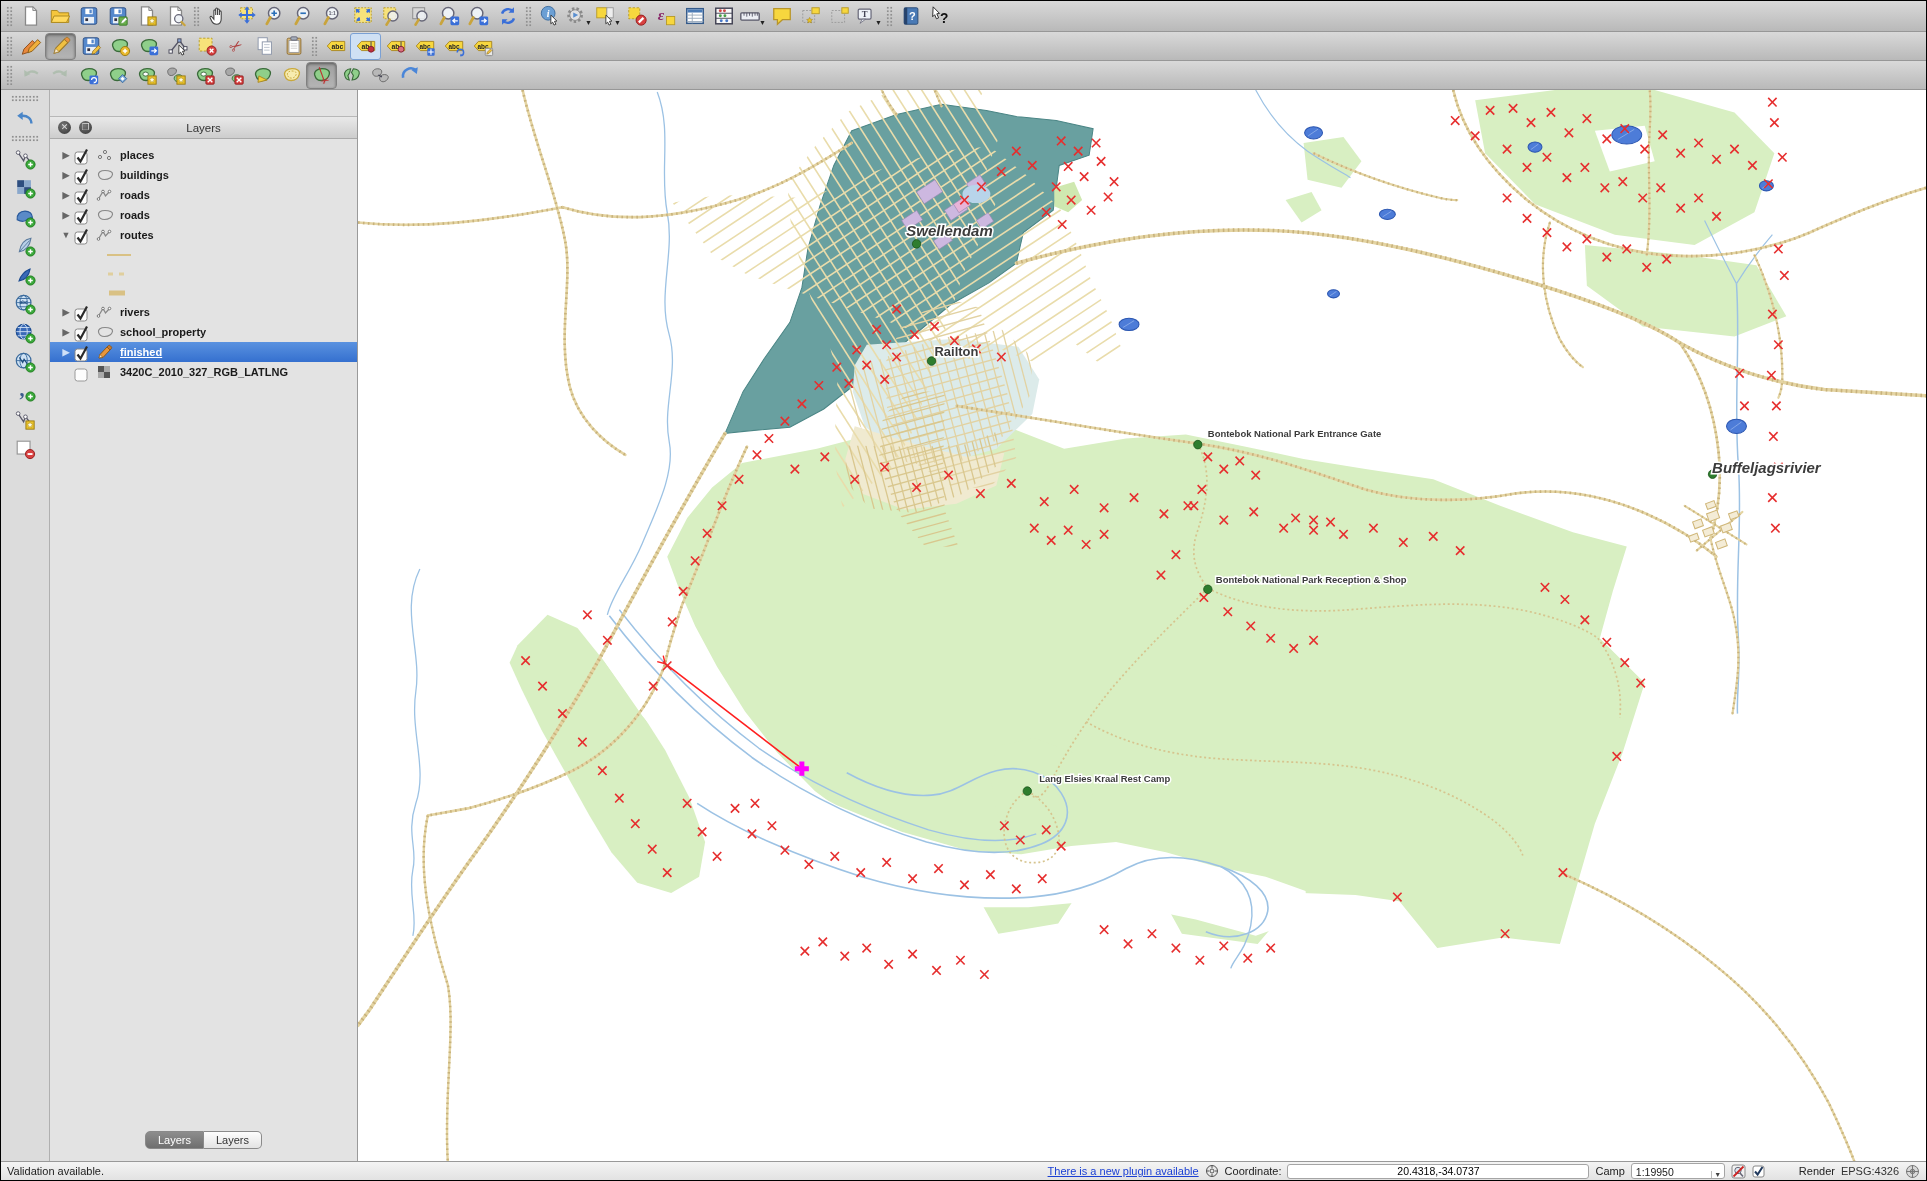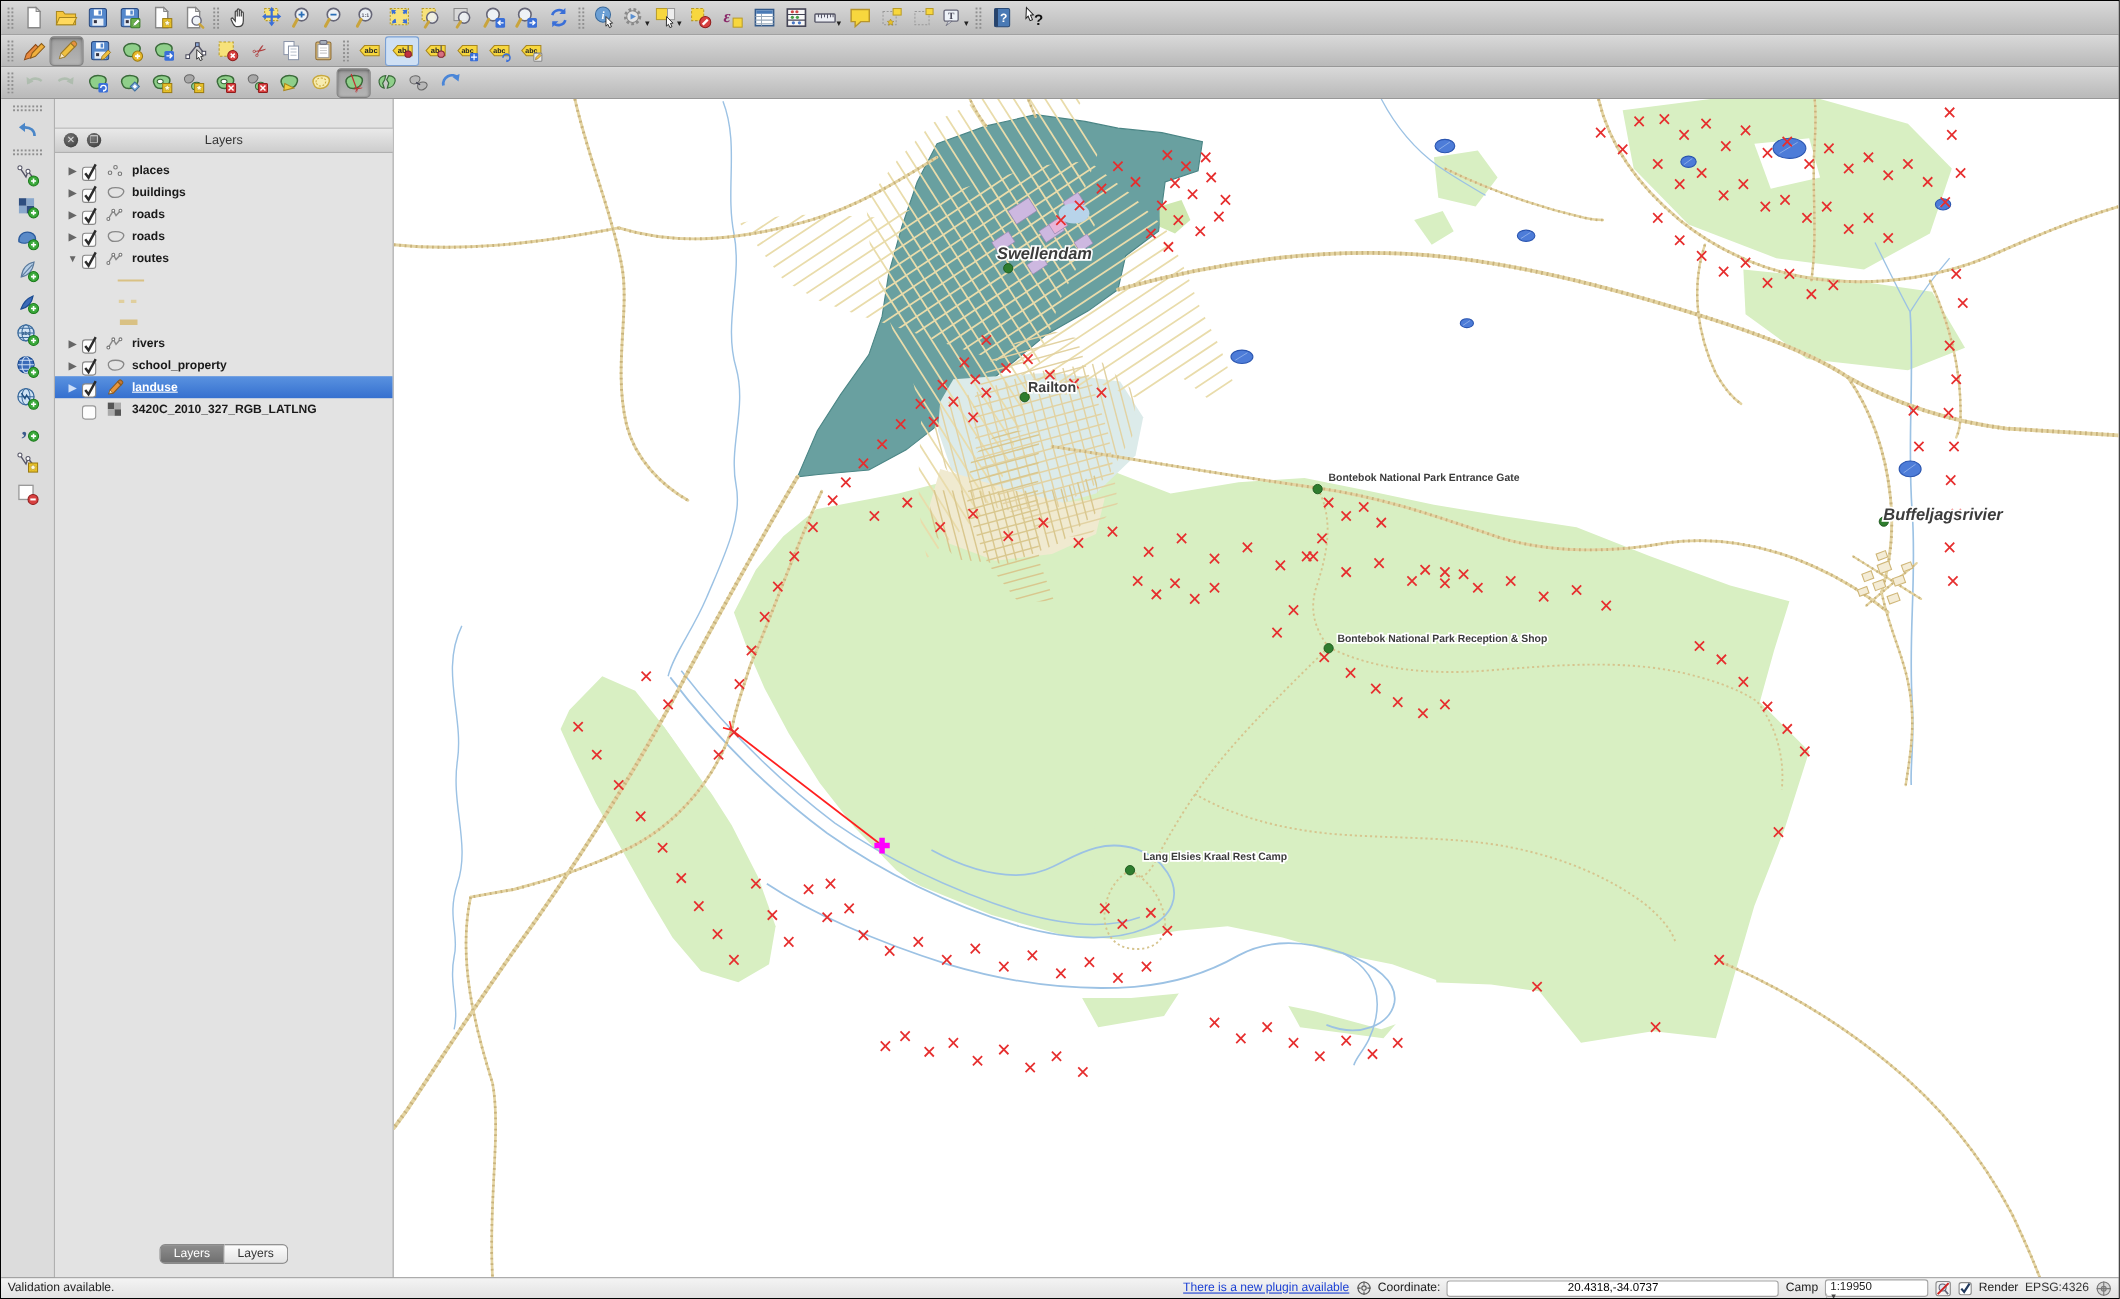--- a/index.html
+++ b/index.html
@@ -51,25 +51,25 @@
   
   #map-canvas{flex:1 1 auto;background:#fff;position:relative;min-width:0;}
   #map-svg{display:block;width:100%;height:100%;}
   
   #statusbar{height:18px;flex:0 0 auto;background:linear-gradient(#f4f4f4,#e2e2e2);border-top:1px solid #999;
     display:flex;align-items:center;font-size:11px;color:#222;padding:0 6px;gap:6px;}
   #status-right{margin-left:auto;display:flex;align-items:center;gap:6px;}
   #plugin-link{color:#1a3fd4;text-decoration:underline;}
   #coord-input{width:300px;height:13px;border:1px solid #a5a5a5;border-radius:3px;background:#fff;font-size:10.5px;text-align:center;
     font-family:"Liberation Sans",sans-serif;padding:0;}
-  #scale-combo{width:92px;height:14px;border:1px solid #a5a5a5;border-radius:3px;background:#fff;display:flex;align-items:flex-start;font-size:10.5px;flex-direction:column;}
+  #scale-combo{width:92px;height:14px;border:1px solid #a5a5a5;border-radius:3px;background:#fff;display:flex;align-items:flex-end;font-size:10.5px;}
   #scale-combo .sc-val{flex:1;padding-left:4px;}
   #scale-combo .sc-arr{width:12px;font-size:7px;color:#444;border-left:1px solid #bbb;text-align:center;}
   .mini-ico{display:flex;align-items:center;}
-  #render-label{font-size:11px;}
+  #render-label{font-size:11px;margin-left:28px;}
   #crs-text{color:#333;}
 </style>
 </head>
 <body>
 
 <div id="window">
 
   <div id="toolbar-row1" class="toolbar">
       <div class="tb-handle"></div>
       <div class="tb-btn">
@@ -911,21 +911,21 @@
                 <rect x="1" y="4" width="12" height="12" rx="2.5" fill="#fdfdfd" stroke="#888"></rect>
                 <path d="M3.5 9.5l3 4L13 1.5" fill="none" stroke="#2b2b2b" stroke-width="2.2"></path>
               </svg></span>
             <span class="sym">
               <svg width="18" height="16" viewBox="0 0 18 16">
                 <path d="M3 14l1-3.5L11 3l3 3-7 7.5z" fill="#e8963c" stroke="#8a5a20"></path>
                 <path d="M11 3l3 3 1.2-1.2c.6-.6.6-1.5 0-2.1l-.9-.9c-.6-.6-1.5-.6-2.1 0z" fill="#c87830" stroke="#8a5a20"></path>
                 <path d="M3 14l1-3.5L6.5 13z" fill="#f5e2c0" stroke="#8a5a20" stroke-width=".6"></path>
               </svg>
             </span>
-            <span class="lbl">landuse</span>
+            <span class="lbl">finished</span>
           </div>
           <div class="lrow">
             <span class="arr"></span>
             <span class="cbx"><svg width="16" height="17" viewBox="0 0 16 17">
                 <rect x="1" y="4" width="12" height="12" rx="2.5" fill="#fdfdfd" stroke="#999"></rect>
               </svg></span>
             <span class="sym">
               <svg width="16" height="14" viewBox="0 0 16 14">
                 <rect x="1" y="1" width="6" height="6" fill="#555"></rect>
                 <rect x="7" y="7" width="6" height="6" fill="#555"></rect>

